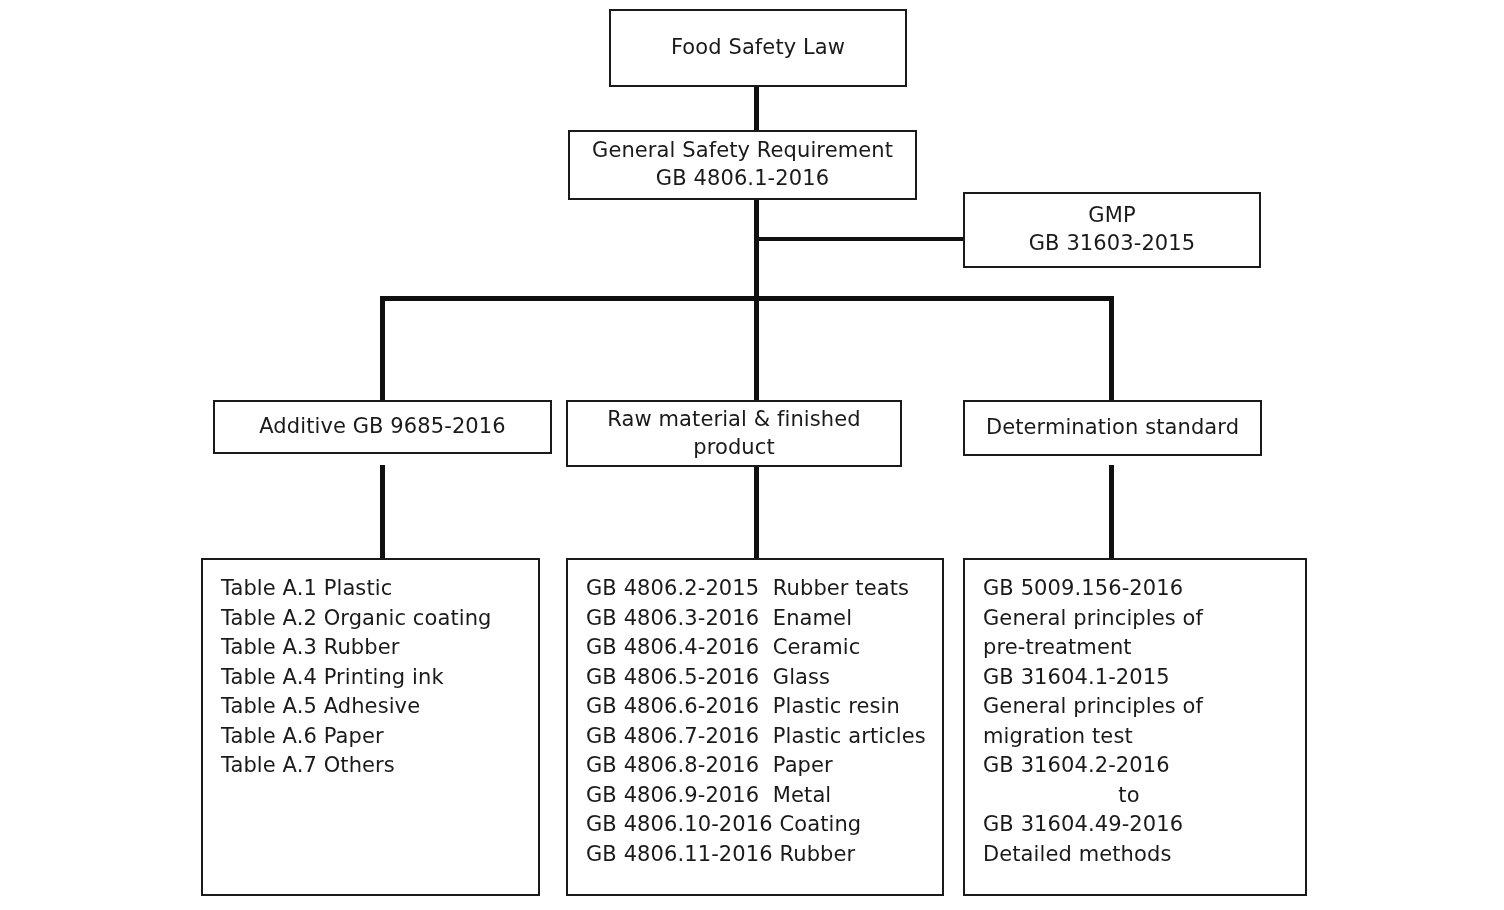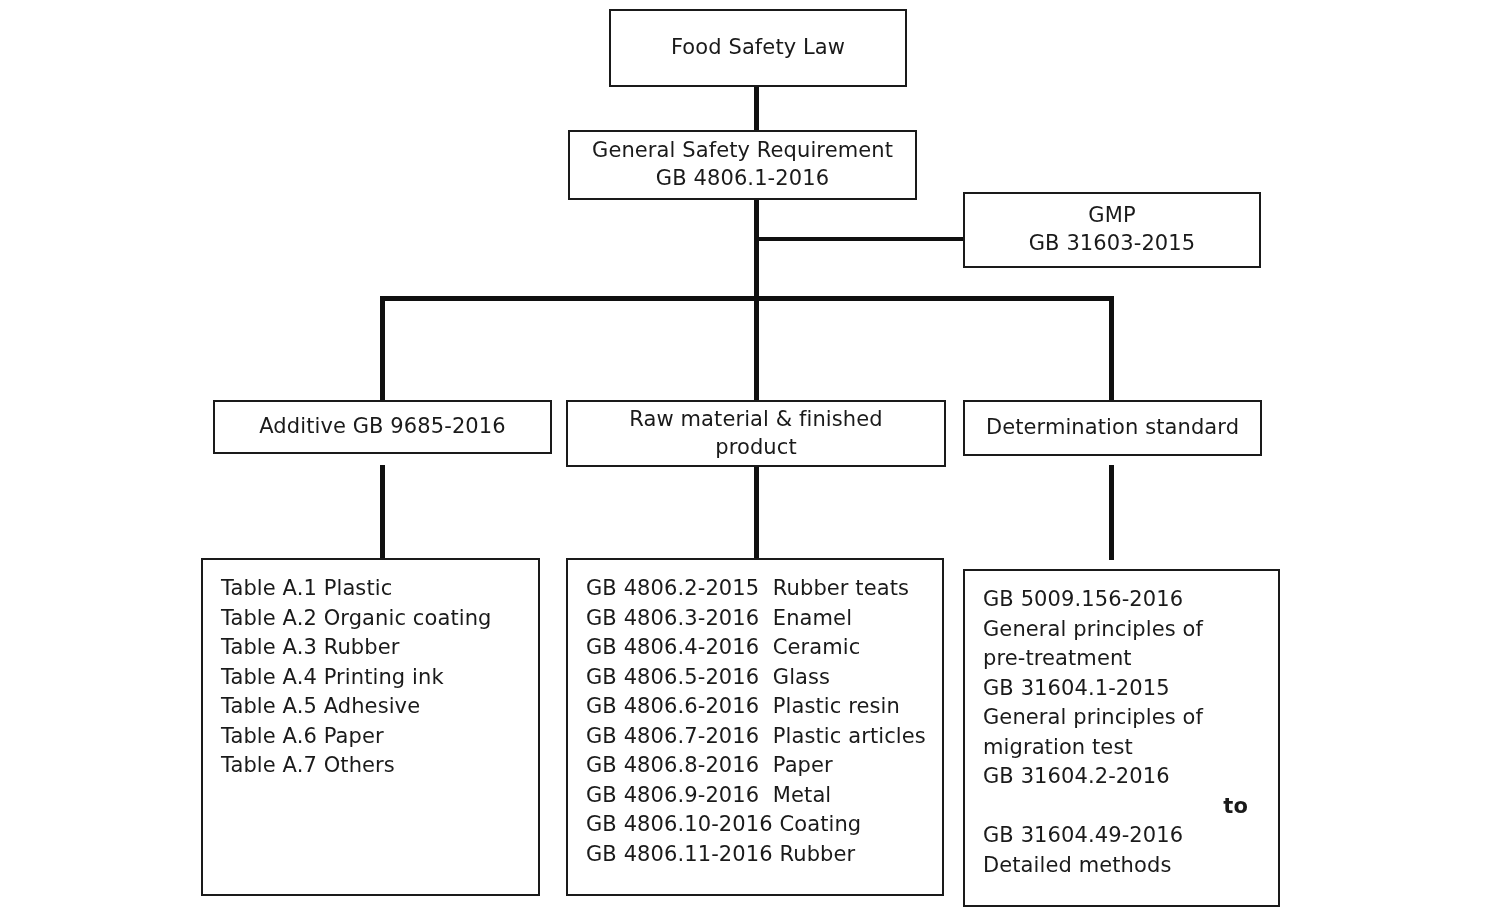--- a/index.html
+++ b/index.html
@@ -41,41 +41,40 @@
     overflow: hidden;
   }
   .listbox .line {
     color: #1a1a1a;
     font-size: 21px;
     line-height: 29.5px;
     letter-spacing: 0.1px;
     white-space: pre;
   }
   .listbox .line.center {
-    text-align: right;
+    text-align: center;
     padding-right: 30px;
-    font-weight: bold;
   }
   .connector {
     position: absolute;
     background: #101010;
     z-index: 1;
   }
 
   
   #node-food-safety-law      { left: 609px; top: 9px;   width: 298px; height: 78px; }
   #node-general-safety       { left: 568px; top: 130px; width: 349px; height: 70px; }
   #node-gmp                  { left: 963px; top: 192px; width: 298px; height: 76px; }
   #node-additive             { left: 213px; top: 400px; width: 339px; height: 54px; }
-  #node-raw-material         { left: 566px; top: 400px; width: 380px; height: 67px; }
+  #node-raw-material         { left: 566px; top: 400px; width: 336px; height: 67px; }
   #node-determination        { left: 963px; top: 400px; width: 299px; height: 56px; }
 
   #listbox-additive          { left: 201px; top: 558px; width: 339px; height: 338px; }
   #listbox-raw-material      { left: 566px; top: 558px; width: 378px; height: 338px; }
-  #listbox-determination     { left: 963px; top: 558px; width: 317px; height: 338px; margin-top: 11px; }
+  #listbox-determination     { left: 963px; top: 558px; width: 344px; height: 338px; }
 
   
   
   #conn-law-to-general       { left: 754px; top: 86px;  width: 5px;  height: 46px; }
   
   #conn-general-down         { left: 754px; top: 198px; width: 5px;  height: 102px; }
   
   #conn-to-gmp               { left: 757px; top: 237px; width: 208px; height: 4px; }
   
   #conn-distribution-bar     { left: 380px; top: 296px; width: 734px; height: 5px; }

